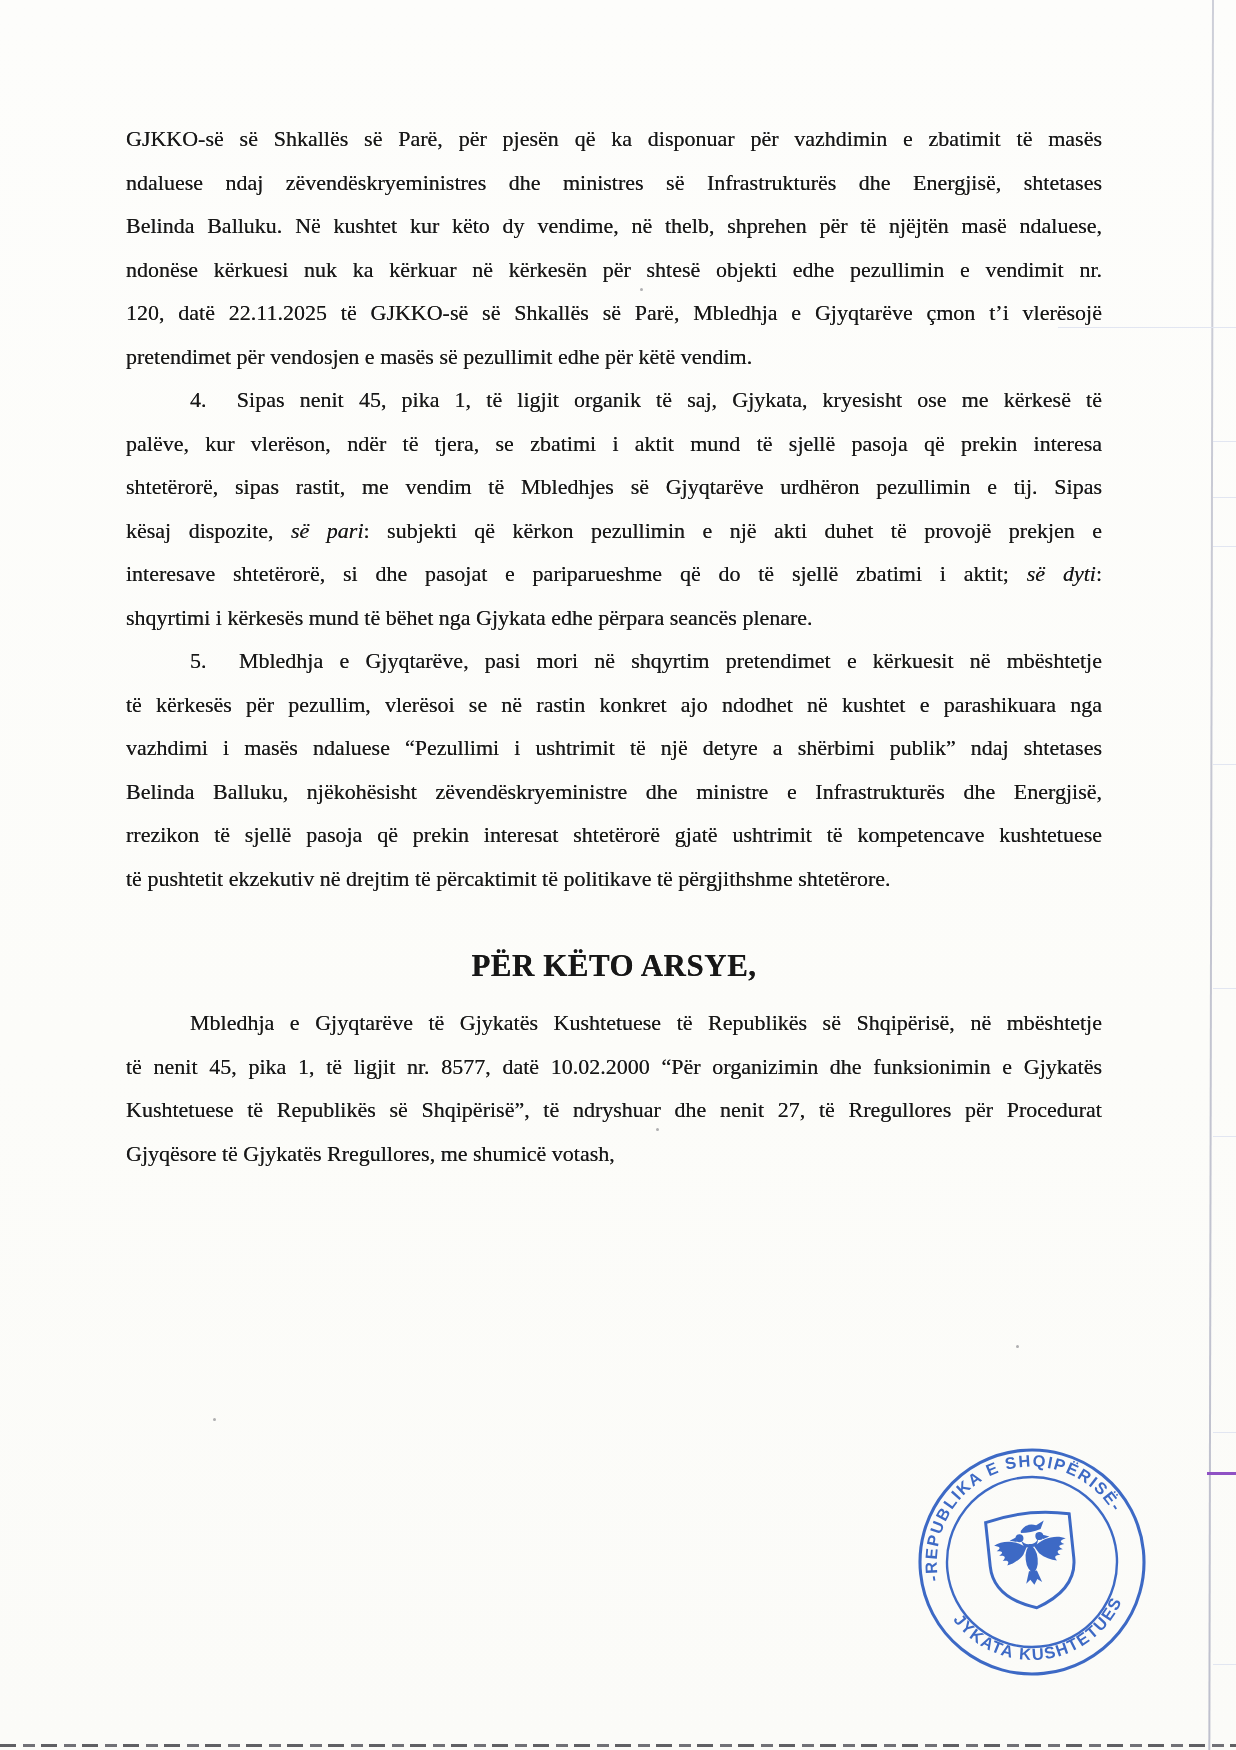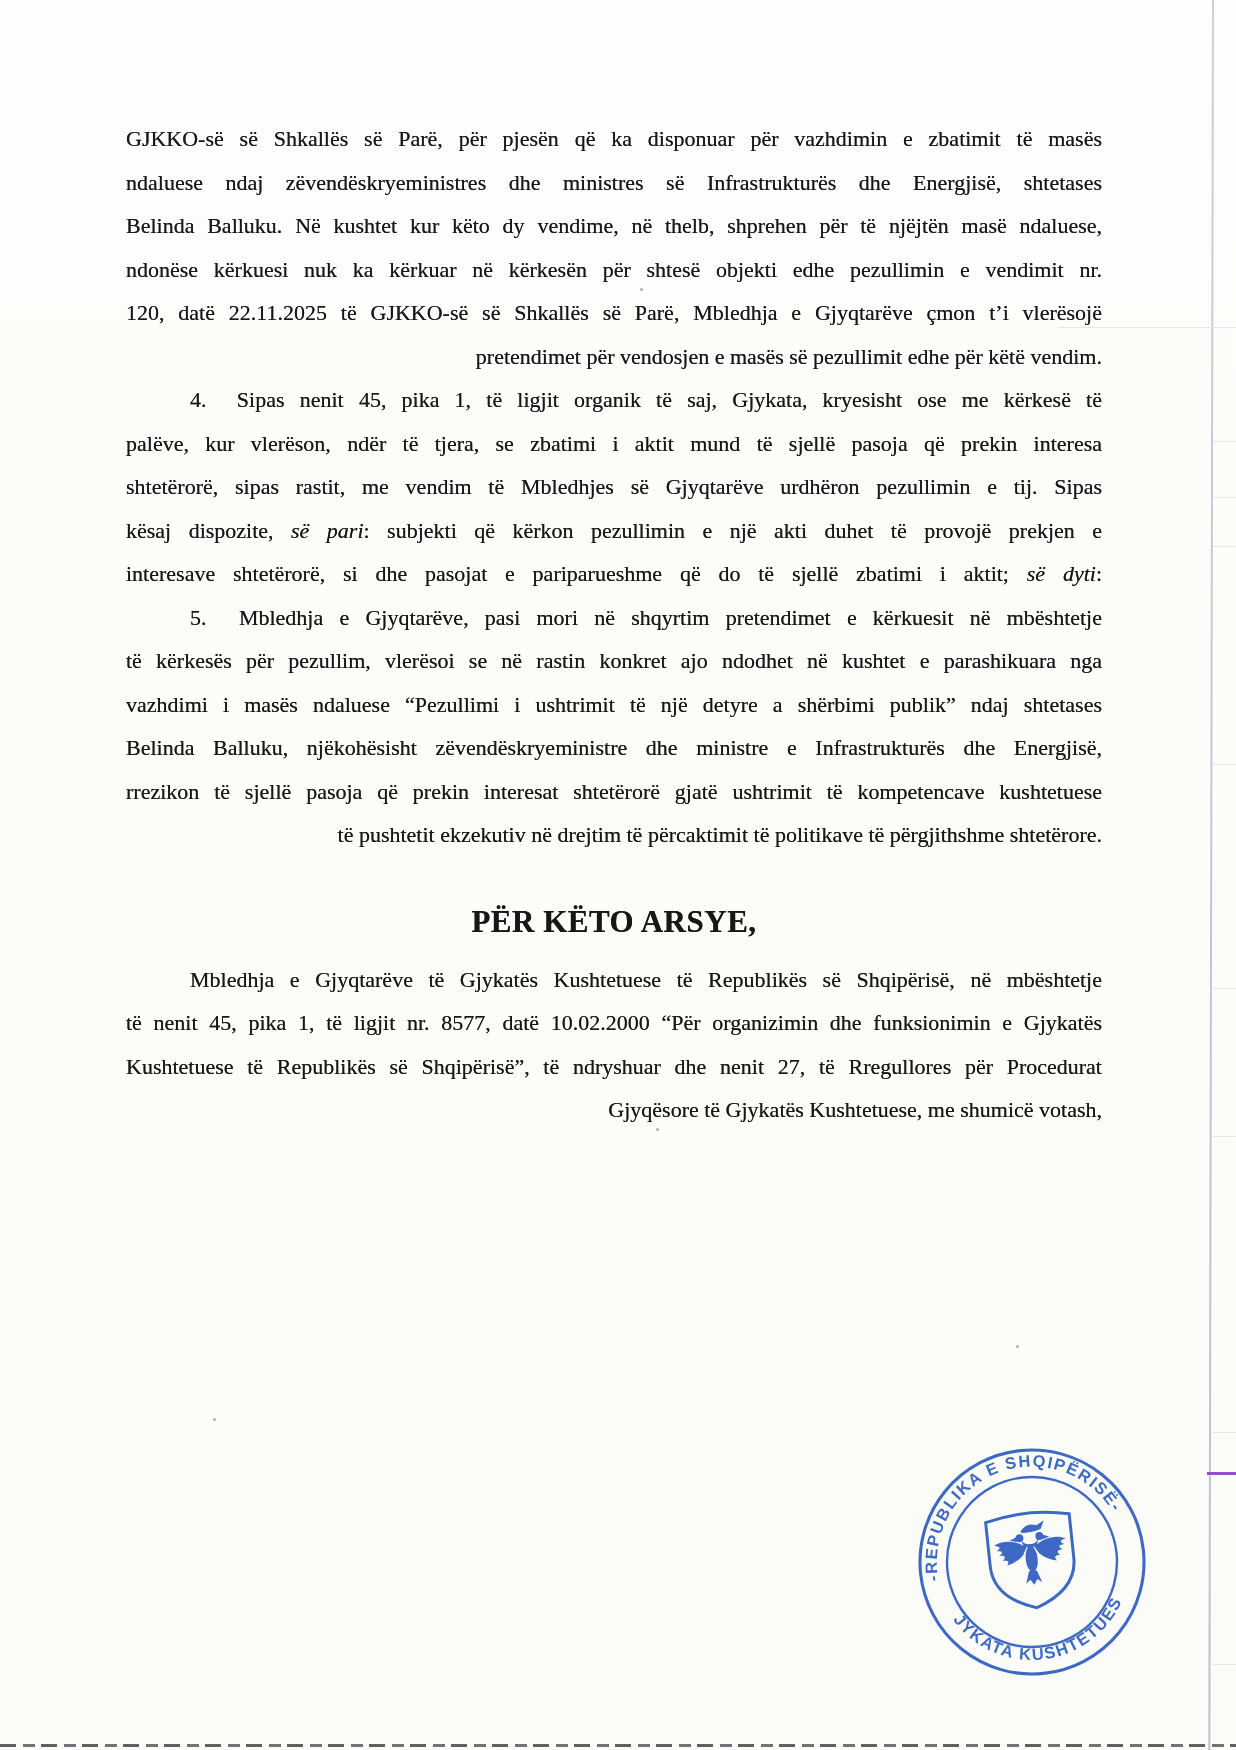--- a/index.html
+++ b/index.html
@@ -9,21 +9,21 @@
     background:linear-gradient(180deg,#fdfdfb 0%,#fcfcf9 60%,#fbfbf8 100%);
     font-family:"Liberation Serif", serif;color:#171717;
   }
   
   .textblock{
     position:absolute;left:126px;top:117px;width:976px;
     font-size:22px;line-height:43.5px;
     text-shadow:0 0 0.6px rgba(25,25,25,.8);
   }
   .para{margin:0;}
-  .line{height:43.5px;text-align:right;}
+  .line{height:43.5px;text-align:left;}
   .line.just{text-align:justify;text-align-last:justify;}
   .line.ind{text-indent:64px;}
   .it{font-style:italic;}
   .heading{
     margin-top:43.5px;height:43.5px;line-height:43.5px;
     text-align:center;font-weight:bold;font-size:31px;letter-spacing:.5px;
   }
   .heading + .para{margin-top:14px;}
   
   .vline{position:absolute;left:1212px;top:0;width:2px;height:1750px;
@@ -54,35 +54,36 @@
         <div class="line just">ndonëse kërkuesi nuk ka kërkuar në kërkesën për shtesë objekti edhe pezullimin e vendimit nr.</div>
         <div class="line just">120, datë 22.11.2025 të GJKKO-së së Shkallës së Parë, Mbledhja e Gjyqtarëve çmon t’i vlerësojë</div>
         <div class="line">pretendimet për vendosjen e masës së pezullimit edhe për këtë vendim.</div>
       </div>
       <div class="para">
         <div class="line just ind">4.&nbsp; Sipas nenit 45, pika 1, të ligjit organik të saj, Gjykata, kryesisht ose me kërkesë të</div>
         <div class="line just">palëve, kur vlerëson, ndër të tjera, se zbatimi i aktit mund të sjellë pasoja që prekin interesa</div>
         <div class="line just">shtetërorë, sipas rastit, me vendim të Mbledhjes së Gjyqtarëve urdhëron pezullimin e tij. Sipas</div>
         <div class="line just">kësaj dispozite, <span class="it">së pari</span>: subjekti që kërkon pezullimin e një akti duhet të provojë prekjen e</div>
         <div class="line just">interesave shtetërorë, si dhe pasojat e pariparueshme që do të sjellë zbatimi i aktit; <span class="it">së dyti</span>:</div>
+        <div class="line">shqyrtimi i kërkesës mund të bëhet nga Gjykata edhe përpara seancës plenare.</div>
       </div>
       <div class="para">
         <div class="line just ind">5.&nbsp; Mbledhja e Gjyqtarëve, pasi mori në shqyrtim pretendimet e kërkuesit në mbështetje</div>
         <div class="line just">të kërkesës për pezullim, vlerësoi se në rastin konkret ajo ndodhet në kushtet e parashikuara nga</div>
         <div class="line just">vazhdimi i masës ndaluese “Pezullimi i ushtrimit të një detyre a shërbimi publik” ndaj shtetases</div>
         <div class="line just">Belinda Balluku, njëkohësisht zëvendëskryeministre dhe ministre e Infrastrukturës dhe Energjisë,</div>
         <div class="line just">rrezikon të sjellë pasoja që prekin interesat shtetërorë gjatë ushtrimit të kompetencave kushtetuese</div>
         <div class="line">të pushtetit ekzekutiv në drejtim të përcaktimit të politikave të përgjithshme shtetërore.</div>
       </div>
       <div class="heading">PËR KËTO ARSYE,</div>
       <div class="para">
         <div class="line just ind">Mbledhja e Gjyqtarëve të Gjykatës Kushtetuese të Republikës së Shqipërisë, në mbështetje</div>
         <div class="line just">të nenit 45, pika 1, të ligjit nr. 8577, datë 10.02.2000 “Për organizimin dhe funksionimin e Gjykatës</div>
         <div class="line just">Kushtetuese të Republikës së Shqipërisë”, të ndryshuar dhe nenit 27, të Rregullores për Procedurat</div>
-        <div class="line">Gjyqësore të Gjykatës Kushtetuese, me shumicë votash,</div>
+        <div class="line">Gjyqësore të Gjykatës Rregullores, me shumicë votash,</div>
       </div>
     </div>
 
   <svg class="stamp" width="236" height="236" viewBox="0 0 236 236">
     <g transform="rotate(-6 118 118)">
       <circle cx="118" cy="118" r="112" fill="none" stroke="var(--stamp-color)" stroke-width="3.1"></circle>
       <circle cx="118" cy="118" r="85" fill="none" stroke="var(--stamp-color)" stroke-width="2.4"></circle>
       <path id="arcTop" d="M 24.4,134.5 A 95,95 0 0 1 207.3,85.5" fill="none" stroke="none"></path>
       <path id="arcBottom" d="M 31.5,164 A 98,98 0 0 0 204.5,164" fill="none" stroke="none"></path>
       <text>

